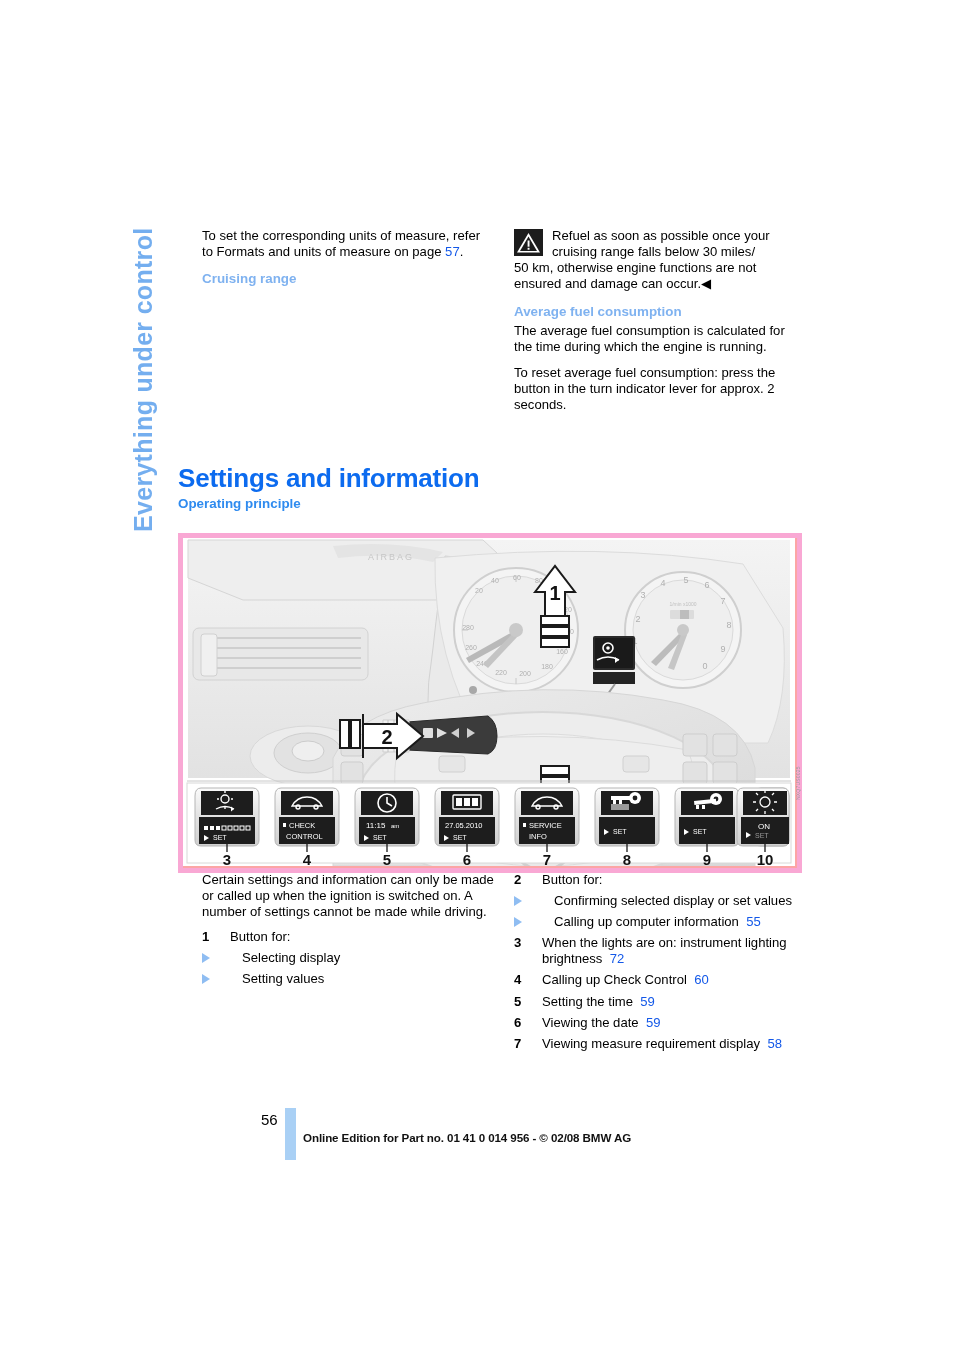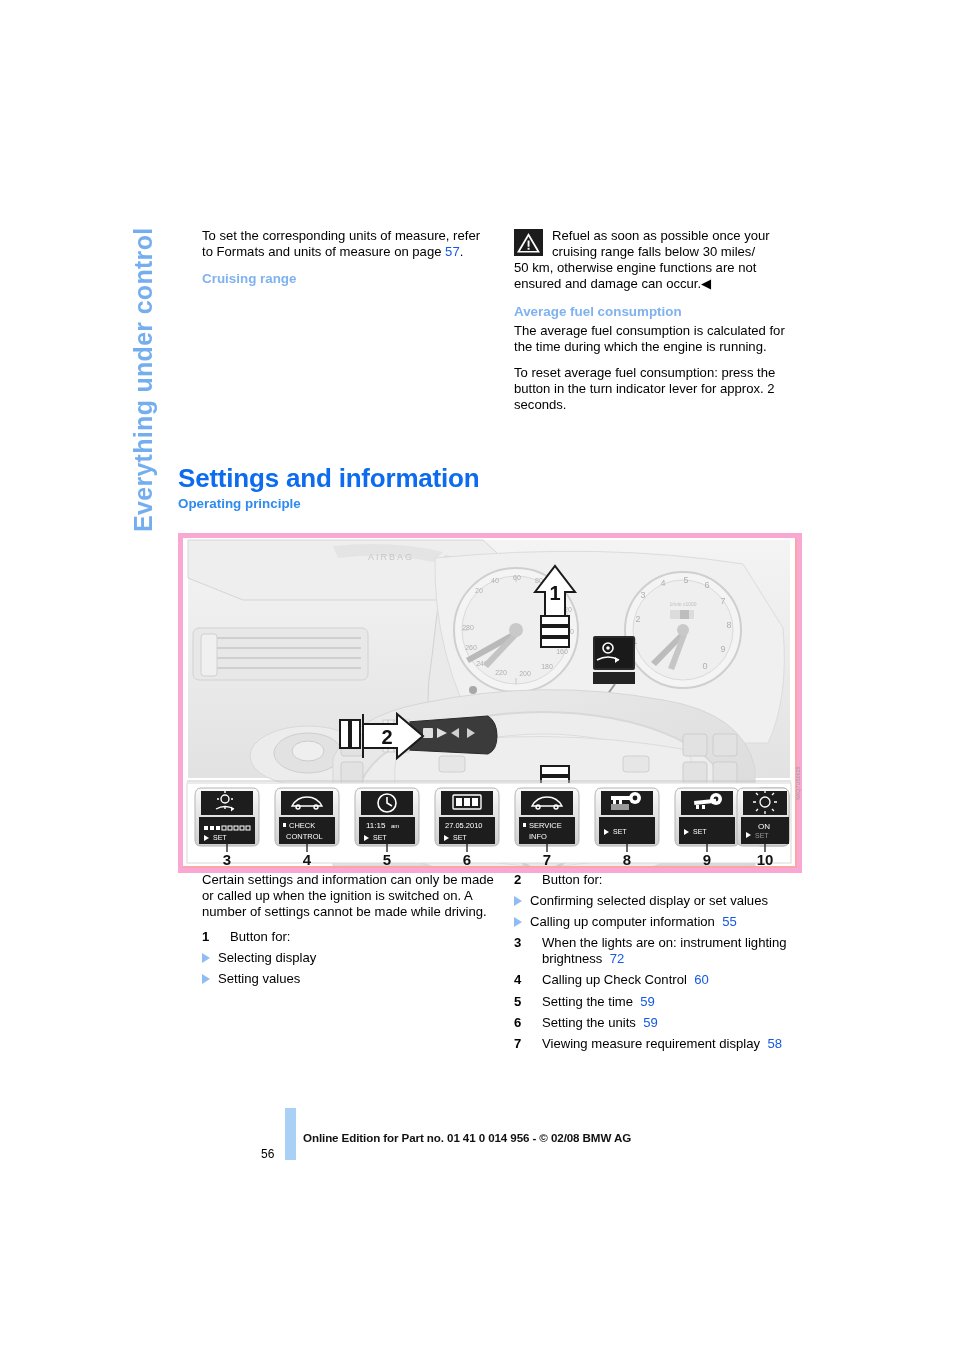--- a/index.html
+++ b/index.html
@@ -123,21 +123,21 @@
   .numitem .num {
     position: absolute;
     left: 0; top: 0;
     width: 17px;
     text-align: left;
     font-weight: bold;
   }
   .sublist { margin: 5px 0 5px 0; }
   .subitem {
     position: relative;
-    padding-left: 16px;
+    padding-left: 40px;
     font-size: 13.1px;
     line-height: 16.1px;
     margin-bottom: 5px;
   }
   .subitem .tri {
     position: absolute;
     left: 0; top: 3px;
     width: 0; height: 0;
     border-top: 5px solid transparent;
     border-bottom: 5px solid transparent;
@@ -165,23 +165,22 @@
     transform-origin: 0 0;
     white-space: nowrap;
     letter-spacing: 0.2px;
   }
 
   
   .footer-pageno {
     position: absolute;
     left: 261px;
     top: 1111px;
-    font-size: 12px;
+    font-size: 15px;
     color: #000;
-    margin-top: 36px;
   }
   .footer-bar {
     position: absolute;
     left: 285px;
     top: 1108px;
     width: 11px;
     height: 52px;
     background: #A9D0F5;
   }
   .footer-text {
@@ -593,21 +592,21 @@
       <div class="numitem">
         <span class="num">3</span><span>When the lights are on: instrument lighting brightness</span>&nbsp;&nbsp;<span class="ref">72</span>
       </div>
       <div class="numitem">
         <span class="num">4</span><span>Calling up Check Control</span>&nbsp;&nbsp;<span class="ref">60</span>
       </div>
       <div class="numitem">
         <span class="num">5</span><span>Setting the time</span>&nbsp;&nbsp;<span class="ref">59</span>
       </div>
       <div class="numitem">
-        <span class="num">6</span><span>Setting the units</span>&nbsp;&nbsp;<span class="ref">59</span>
+        <span class="num">6</span><span>Viewing the date</span>&nbsp;&nbsp;<span class="ref">59</span>
       </div>
       <div class="numitem">
         <span class="num">7</span><span>Viewing measure requirement display</span>&nbsp;&nbsp;<span class="ref">58</span>
       </div>
 
     </div>
   </div>
 
   <div class="footer-pageno">56</div>
   <div class="footer-bar"></div>

